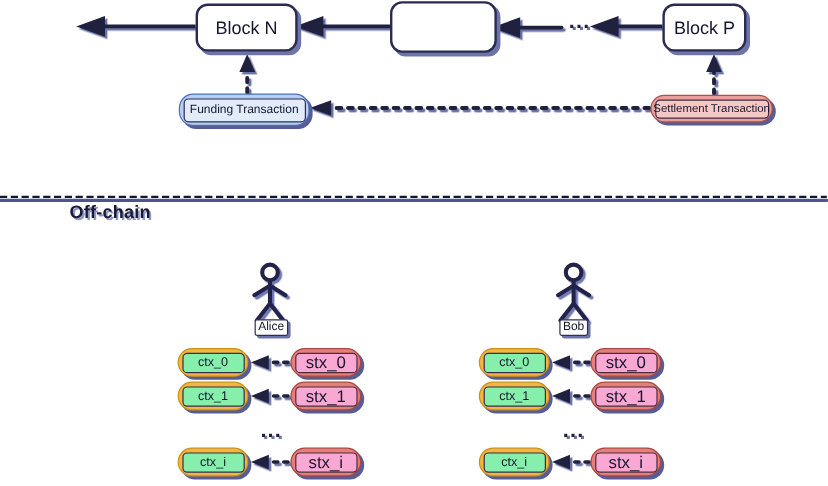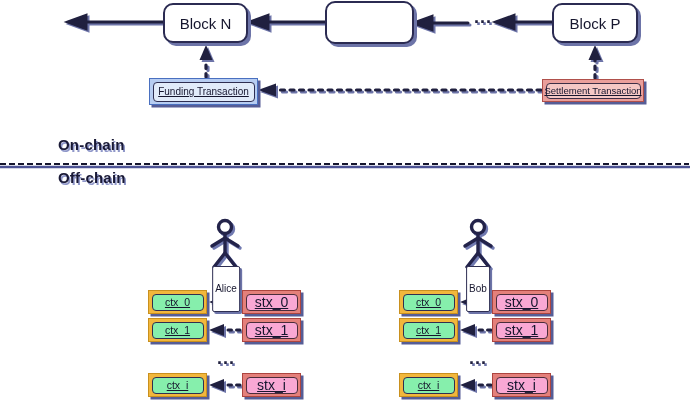--- a/index.html
+++ b/index.html
@@ -15,23 +15,22 @@
   .block{
     position:absolute;box-sizing:border-box;background:#ffffff;
     border:2.5px solid #2b2b52;border-radius:10px;
     box-shadow:3px 3px 0 #6d74a8;
     display:flex;align-items:center;justify-content:center;
     font-size:15px;color:#16162e;
   }
 
   
   .txbox{
-    position:absolute;box-sizing:border-box;border-radius:0;padding:2.5px;
+    position:absolute;box-sizing:border-box;border-radius:12px;padding:2.5px;
     box-shadow:2.5px 2.5px 0 #565d96;
-    text-decoration:underline;
   }
   .txinner{
     box-sizing:border-box;width:100%;height:100%;border-radius:4px;
     display:flex;align-items:center;justify-content:center;
     white-space:nowrap;color:#16162e;
   }
   .funding{background:#b7cdf2;border:1.5px solid #4a70c0;}
   .funding .txinner{background:#e1ebfa;border:1.5px solid #2e2e52;font-size:10px;}
   .settlement{background:#ea9f9b;border:1.5px solid #b0504b;}
   .settlement .txinner{background:#f5c8c5;border:1.5px solid #3c2e46;font-size:9.5px;}
@@ -41,21 +40,21 @@
   .stx .txinner{background:#f9a8d4;border:1.4px solid #4a2c3a;font-size:14px;}
 
   
   .zone-label{
     position:absolute;left:58px;font-size:15px;font-weight:bold;color:#191936;
     text-shadow:1.5px 1.5px 0 #8f97c9;letter-spacing:.2px;
   }
   
   .name-tag{
     position:absolute;transform:translateX(-50%);background:#ffffff;
-    border:1.3px solid #2e2e52;border-radius:2px;padding:16px 2px;
+    border:1.3px solid #2e2e52;border-radius:2px;padding:0 2px;
     font-size:10px;line-height:12px;color:#16162e;
     box-shadow:2px 2px 0 #6d74a8;
   }
   
   .dots{
     position:absolute;transform:translateX(-50%);font-size:18px;font-weight:bold;
     letter-spacing:1px;color:#20203f;text-shadow:2px 2px 0 #6d74a8;line-height:18px;
   }
 </style>
 </head>
@@ -140,34 +139,33 @@
       <polygon points="460,385 475,379 475,391" stroke="none"></polygon>
     </g>
   </svg>
 
   <div class="block" style="left:163px;top:3px;width:85px;height:40px">
     <span>Block N</span>
   </div>
   <div class="block" style="left:325px;top:1px;width:89px;height:43px">
     <span></span>
   </div>
-  <div class="block" style="left:552px;top:3px;width:86px;height:40px">
+  <div class="block" style="left:552px;top:3px;width:70px;height:40px">
     <span>Block P</span>
   </div>
 
   <span class="dots" style="left:483px;top:8px">...</span>
 
   <div class="txbox funding" style="left:149px;top:78px;width:109px;height:27px">
     <div class="txinner">Funding Transaction</div>
   </div>
   <div class="txbox settlement" style="left:542px;top:79px;width:102px;height:23px">
     <div class="txinner">Settlement Transaction</div>
   </div>
 
-  <div class="zone-label" style="top:136px">On-chain</div>
   <div class="zone-label" style="top:169px">Off-chain</div>
 
   <div class="name-tag" style="left:226px;top:266px">Alice</div>
 
   <div class="name-tag" style="left:478px;top:266px">Bob</div>
 
   <div class="txbox ctx" style="left:148px;top:290px;width:59px;height:24px">
     <div class="txinner">ctx_0</div>
   </div>
   <div class="txbox stx" style="left:242px;top:290px;width:59px;height:24px">

